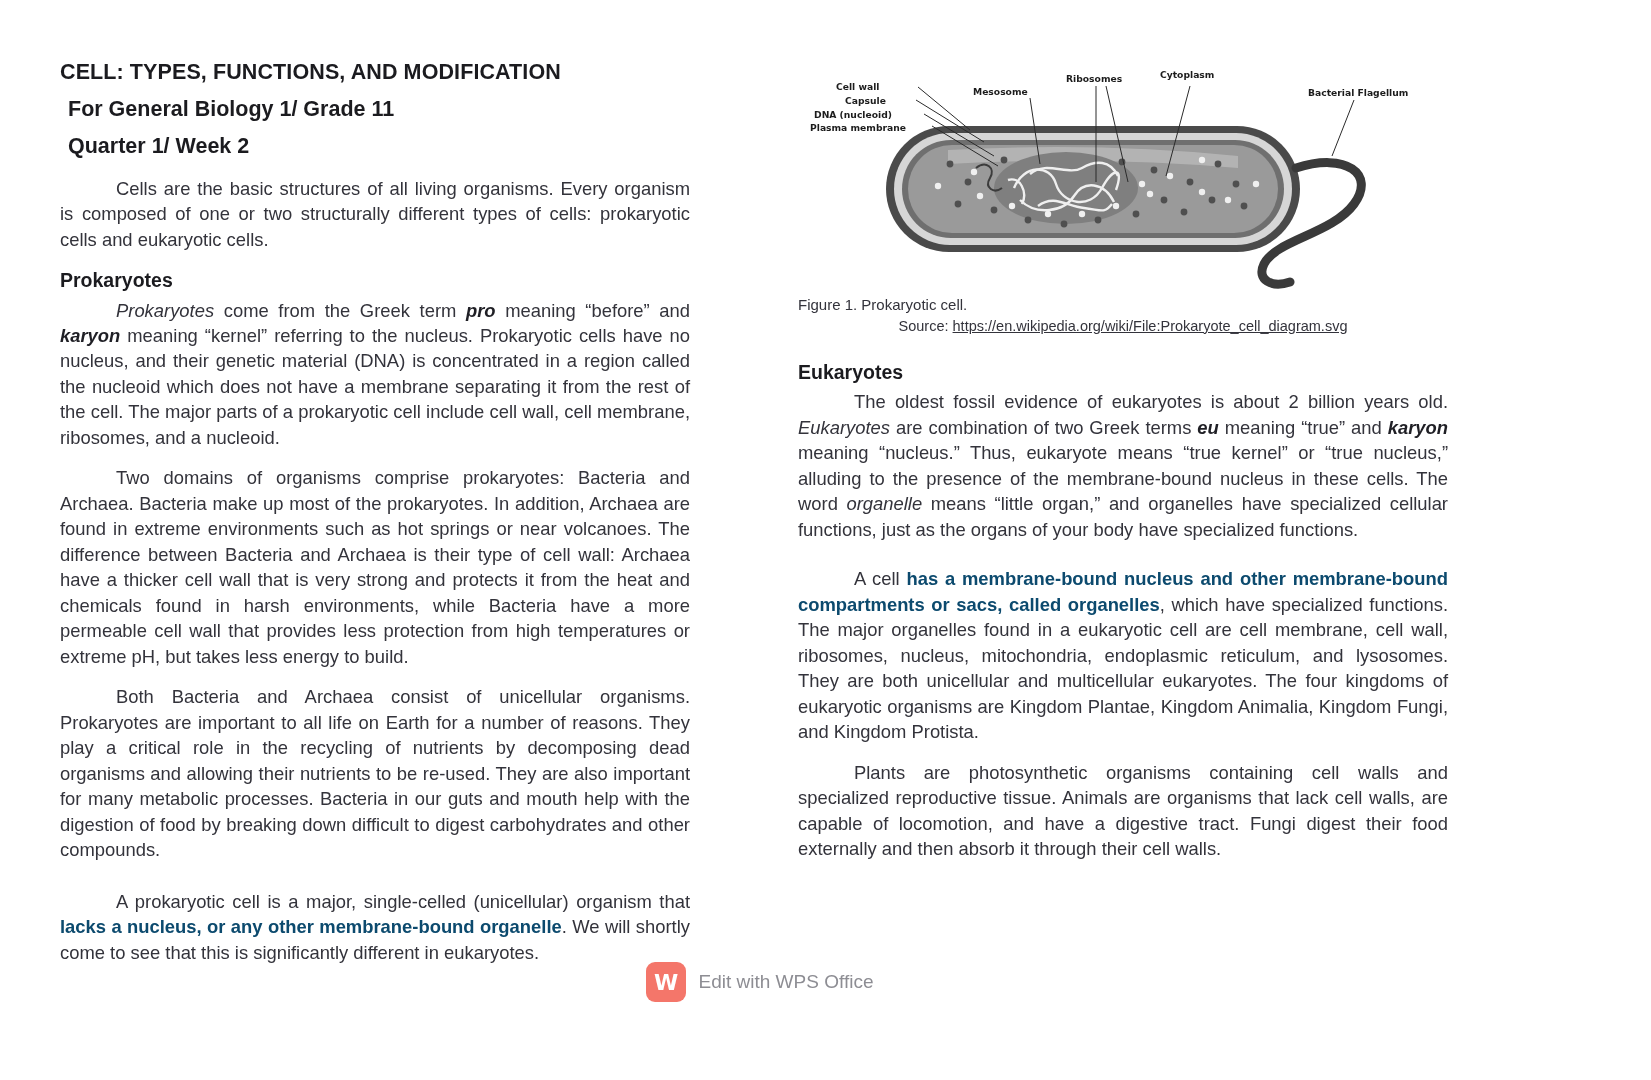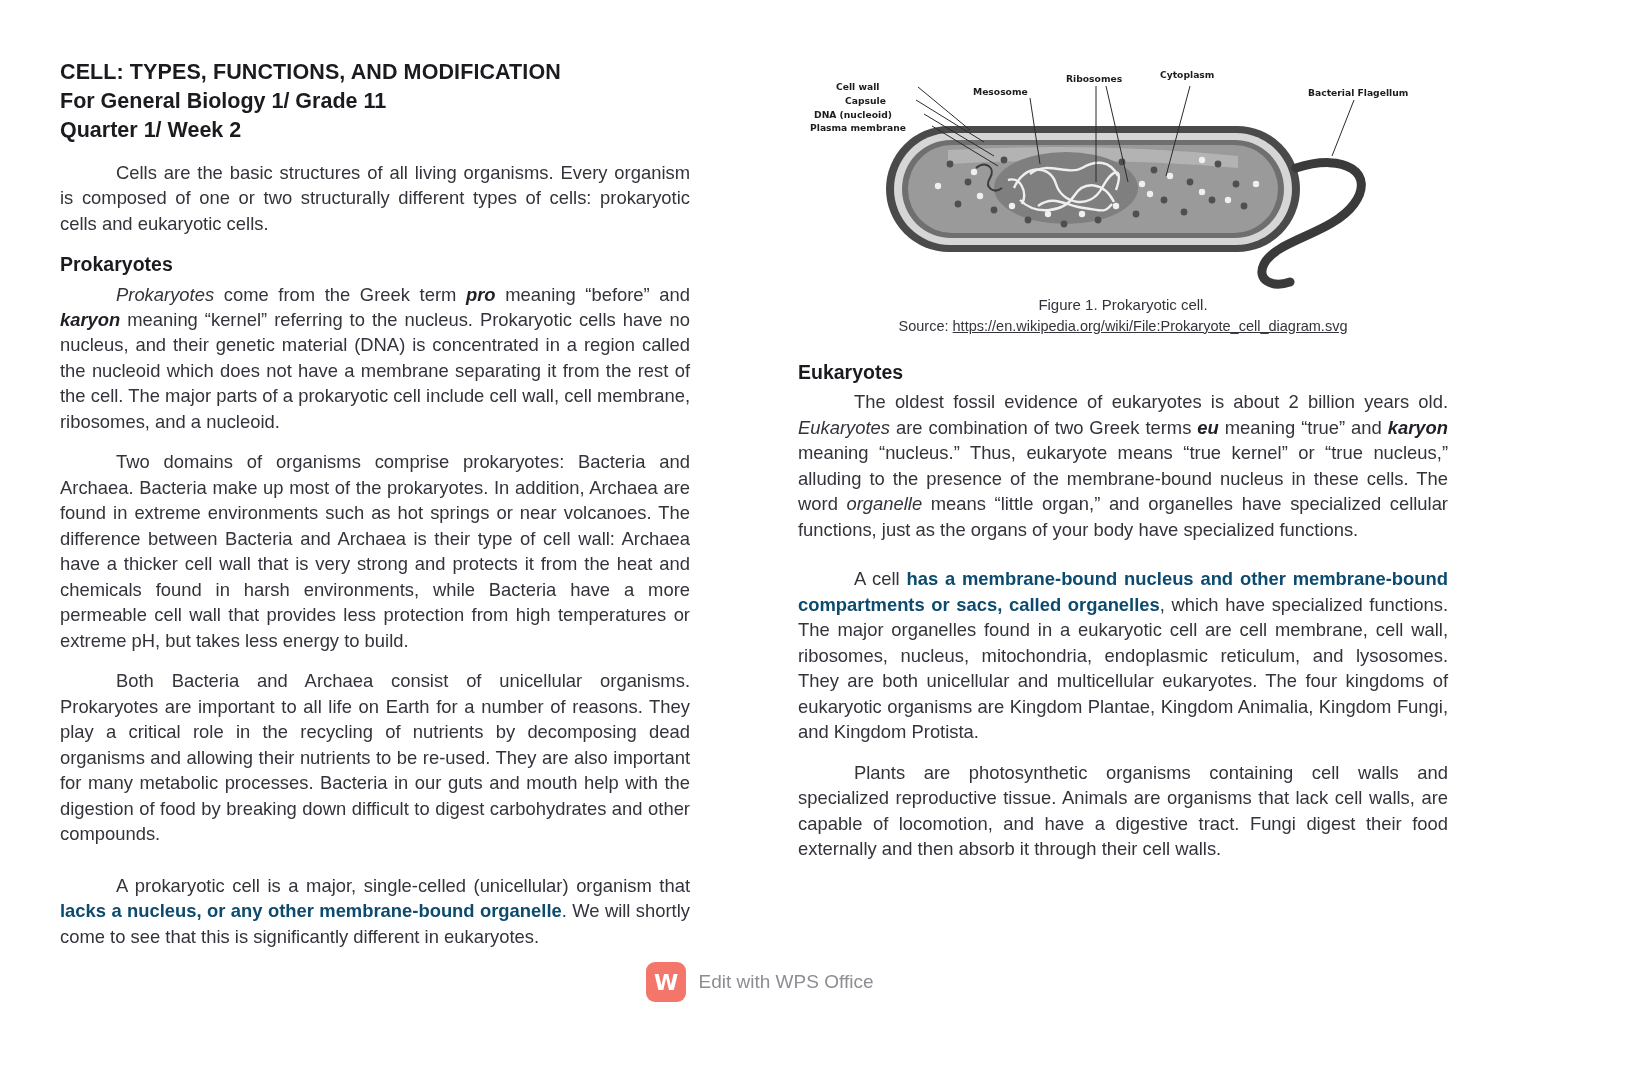--- a/index.html
+++ b/index.html
@@ -32,21 +32,21 @@
     letter-spacing: .1px;
     color: #1b1b1f;
     line-height: 1.36;
     margin: 0;
   }
   .doc-subtitle {
     font-size: 21.5px;
     font-weight: 700;
     color: #1b1b1f;
     line-height: 1.36;
-    margin: 0;
+    margin: 8px;
   }
   .sec-head {
     font-size: 19.5px;
     font-weight: 700;
     color: #1b1b1f;
     margin: 16px 0 4px 0;
     line-height: 1.3;
   }
 
   
@@ -67,21 +67,21 @@
   b.bdi { font-weight: 700; font-style: italic; color: #1f1f25; }
 
   
   .figure-wrap {
     position: relative;
     width: 650px;
     height: 228px;
     margin-top: 14px;
   }
   .fig-caption {
-    text-align: center;
+    text-align: left;
     font-size: 15px;
     color: #33333b;
     line-height: 1.45;
     margin-top: 2px;
   }
   .fig-source {
     text-align: center;
     font-size: 14.5px;
     color: #33333b;
     line-height: 1.4;

